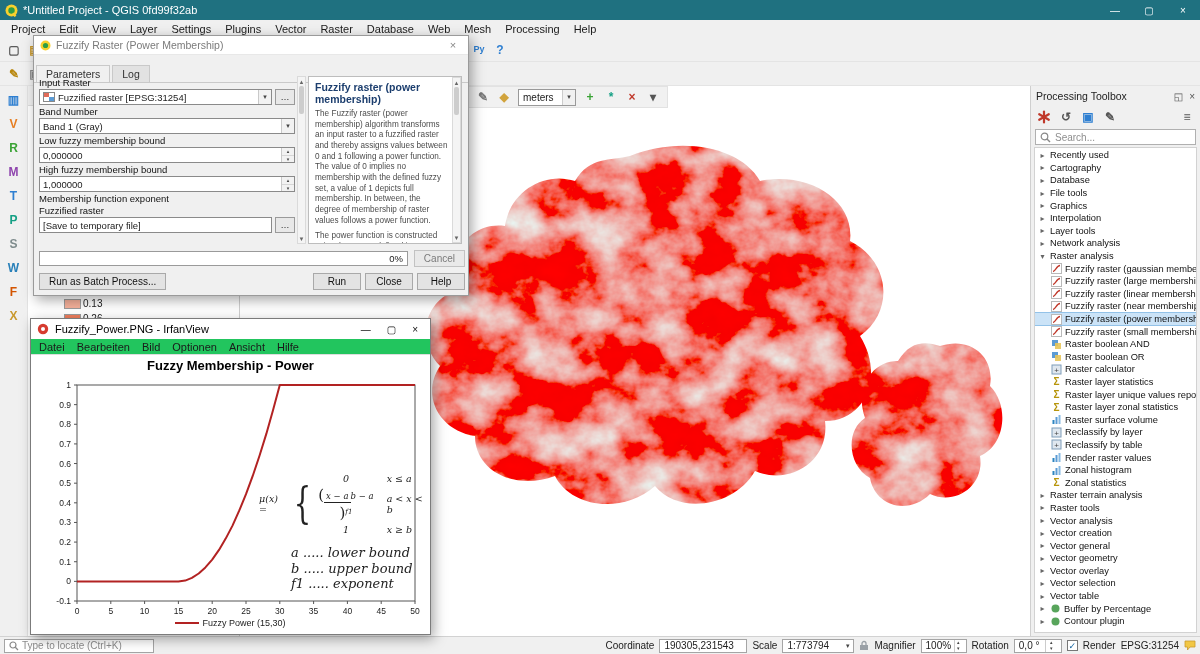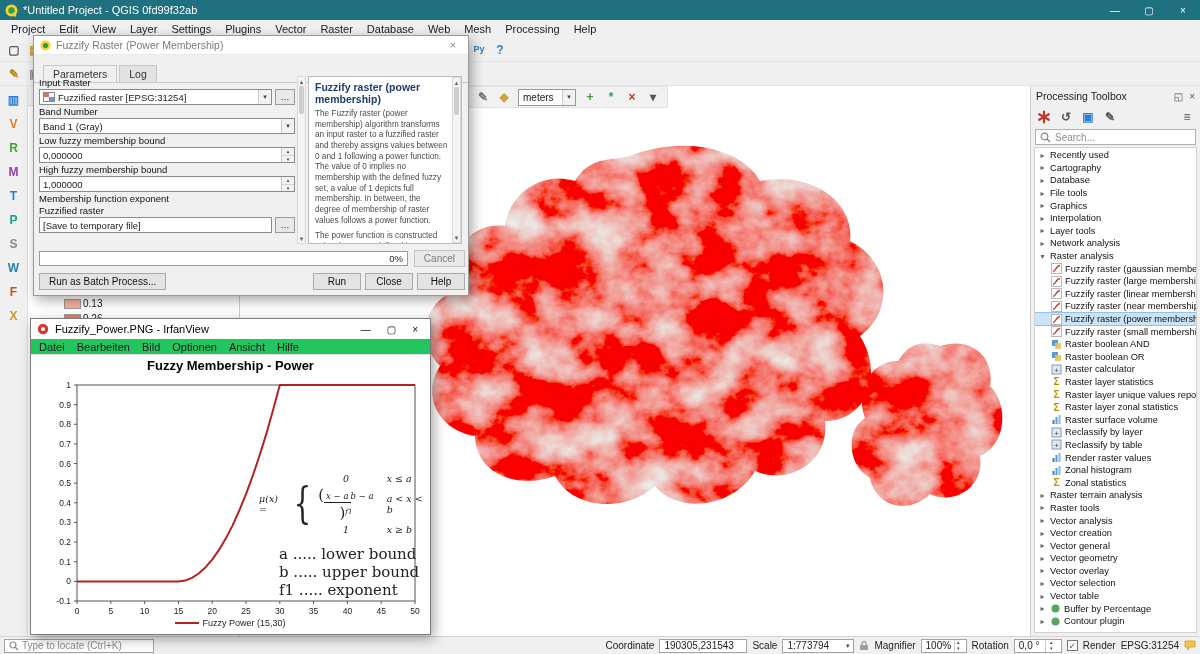--- a/index.html
+++ b/index.html
@@ -53,21 +53,21 @@
   #statusbar{position:absolute;left:0;top:636px;width:100%;height:18px;background:#f0f0f0;border-top:1px solid #d2d2d2;display:flex;align-items:center;gap:5px;padding:0 4px;font-size:10px;color:#222}
   .sb-box{height:14px;border:1px solid #a5a5a5;background:#fff;display:flex;align-items:center;padding:0 4px;gap:3px}
   .sb-spin{width:12px;display:flex;flex-direction:column;align-items:center;font-size:5px;color:#444;line-height:1.1;border-left:1px solid #ccc;height:100%;justify-content:center}
   .spacer{flex:1}
   .sb-check{width:11px;height:11px;border:1px solid #777;background:#fff;display:flex;align-items:center;justify-content:center;font-size:9px;color:#1464a0}
 
   
   #dialog{position:absolute;left:33px;top:35px;width:436px;height:261px;background:#f0f0f0;border:1px solid #9a9a9a;box-shadow:3px 4px 12px rgba(0,0,0,.35);z-index:30}
   .dlg-title{height:19px;background:#fff;display:flex;align-items:center;gap:5px;padding:0 6px;font-size:10.5px;color:#7b7b7b;border-bottom:1px solid #e8e8e8}
   .dlg-close{margin-left:auto;color:#888;width:18px;text-align:center;font-size:11px}
-  .tabs{display:flex;height:28px;align-items:flex-end;padding-left:9px;border-bottom:1px solid #c9c9c9}
+  .tabs{display:flex;height:28px;align-items:flex-end;padding-left:2px;border-bottom:1px solid #c9c9c9}
   .tab{font-size:10.5px;padding:2px 9px 2px 9px;border:1px solid #c9c9c9;border-bottom:none;background:#e2e2e2;margin-right:2px;color:#333}
   .tab.active{background:#f0f0f0}
   .params{position:absolute;left:5px;top:40px;width:256px;height:168px}
   .flabel{font-size:9.5px;color:#111;margin:1px 0 1px;height:11px}
   .row{display:flex;gap:3px;align-items:center}
   .combo,.tinput,.spin{height:16px;border:1px solid #8a8a8a;background:#fff;display:flex;align-items:center;font-size:9.5px;padding-left:3px;flex:1;gap:3px;overflow:hidden}
   .combo .arrow{margin-left:auto;width:13px;border-left:1px solid #c9c9c9;height:100%;display:flex;align-items:center;justify-content:center;font-size:7px;color:#444;background:#f2f2f2;flex:0 0 auto}
   .spin .updown{margin-left:auto;width:13px;height:100%;display:flex;flex-direction:column;border-left:1px solid #c9c9c9;background:#f2f2f2;flex:0 0 auto}
   .spin .updown span{flex:1;display:flex;align-items:center;justify-content:center;font-size:5px;color:#444}
   .spin .updown span:first-child{border-bottom:1px solid #d6d6d6}
@@ -98,21 +98,21 @@
   #chart{position:absolute;left:2px;top:22px}
   #formula{position:absolute;left:228px;top:118px;display:flex;align-items:center;font-size:9.5px;color:#222;font-family:"DejaVu Serif",serif;font-style:italic}
   #formula .mu{margin-right:3px}
   #formula .brace{font-size:42px;font-weight:100;line-height:.9;transform:scaleX(.65);font-style:normal}
   .cases{display:grid;grid-template-columns:auto auto;column-gap:11px;row-gap:2px;align-items:center}
   .cases .expr{text-align:center}
   .frac{display:inline-flex;flex-direction:row;text-align:center;font-size:8.5px;line-height:1.15;vertical-align:middle}
   .frac .num{border-bottom:1px solid #222;padding:0 2px}
   .paren{font-size:15px;font-style:normal}
   .cexp{font-size:7px;vertical-align:super}
-  #annots{position:absolute;left:248px;top:190px;font-size:15px;color:#222;font-family:"DejaVu Serif",serif;line-height:1.2}
+  #annots{position:absolute;left:260px;top:190px;font-size:13px;color:#222;font-family:"DejaVu Serif",serif;font-style:italic;line-height:1.2}
   #chart-legend{position:absolute;left:0;top:263px;width:100%;display:flex;align-items:center;justify-content:center;gap:3px;font-size:9px;color:#222}
   .leg-line{width:24px;height:2px;background:#b22222}
 </style>
 </head>
 <body>
 
 <div id="root">
 
   <div id="titlebar">
     <svg width="13" height="13">

